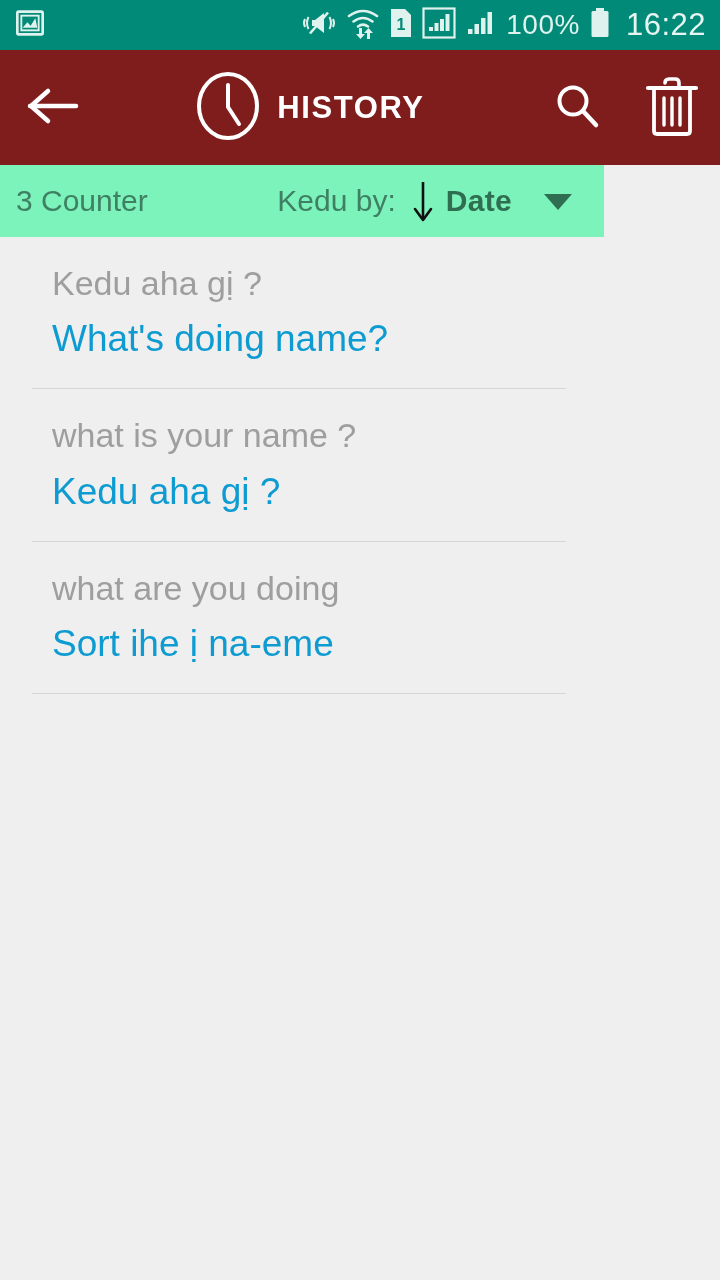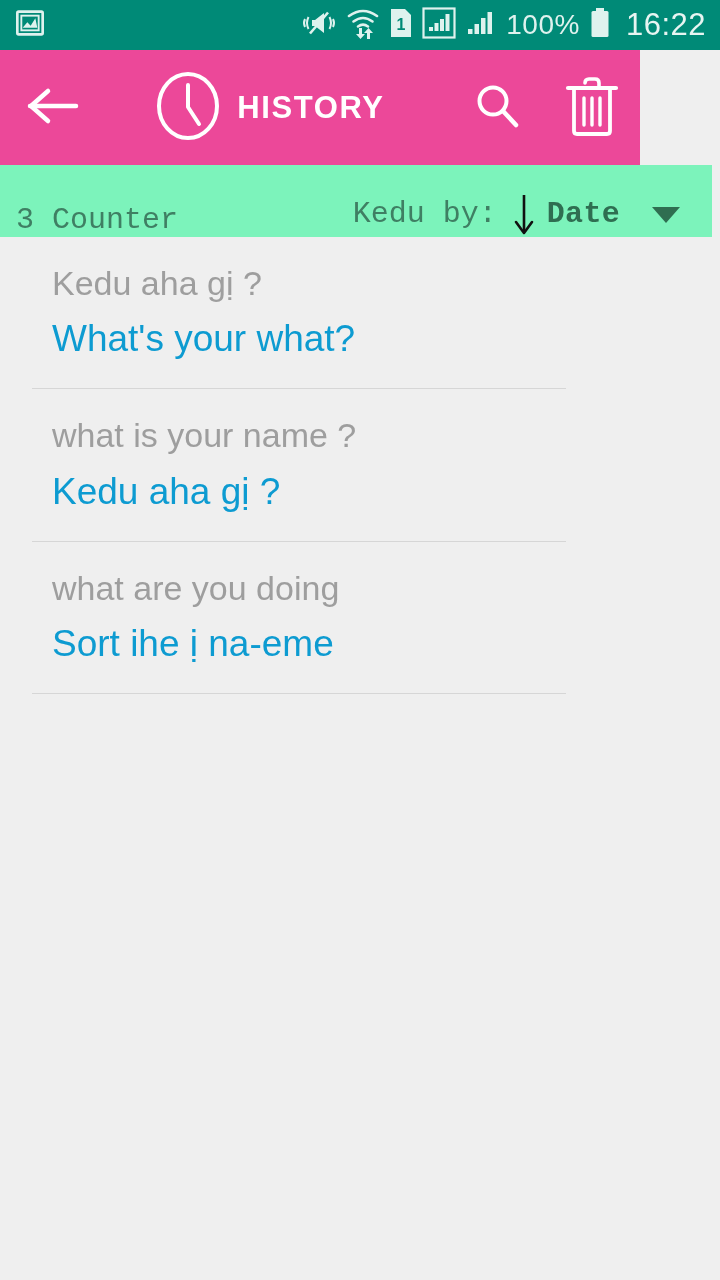--- a/index.html
+++ b/index.html
@@ -27,42 +27,42 @@
   .sb-text {
     color:#dff2ee; font-size:28px; letter-spacing:.5px;
     font-family:Liberation Sans, sans-serif;
   }
   .sb-time { color:#e7f5f2; font-size:31px; margin-left:6px; letter-spacing:.5px; }
   .ic { display:block; }
 
   
   .appbar {
     position:absolute; top:50px; left:0;
-    width:640px; height:115px;
-    background:#ec4899;
+    width:720px; height:115px;
+    background:#7f1d1d;
     display:flex; align-items:center;
   }
   .back-btn { width:104px; display:flex; align-items:center; justify-content:center; }
   .title-group {
     flex:1; display:flex; align-items:center; justify-content:center;
     gap:16px; margin-left:-14px;
   }
   .appbar-title {
     color:#ffffff; font-size:31px; font-weight:bold;
     letter-spacing:1.6px;
   }
   .search-btn { width:94px; display:flex; align-items:center; justify-content:center; }
   .delete-btn { width:96px; display:flex; align-items:center; justify-content:center; }
 
   
   .sortbar {
     position:absolute; top:165px; left:0;
-    width:712px; height:72px;
+    width:604px; height:72px;
     background:#7cf3bb;
-    display:flex; align-items:flex-end;font-family:Liberation Mono, monospace;
+    display:flex; align-items:center;
   }
   .counter-label {
     color:#3f7f63; font-size:30px; padding-left:16px;
   }
   .sort-group {
     margin-left:auto; display:flex; align-items:center;
     padding-right:0;
   }
   .sort-by-label { color:#3f7f63; font-size:30px; }
   .sort-arrow { margin:0 10px 0 14px; display:flex; align-items:center; }
@@ -224,21 +224,21 @@
           <polygon points="3,4 31,4 17,20" fill="#2f6e51"></polygon>
         </svg>
       </span>
     </div>
   </div>
 
   <div class="list">
 
     <div class="list-item">
       <div class="item-source">Kedu aha gị ?</div>
-      <div class="item-translation">What's your what?</div>
+      <div class="item-translation">What's doing name?</div>
     </div>
     <div class="divider"></div>
 
     <div class="list-item">
       <div class="item-source">what is your name ?</div>
       <div class="item-translation">Kedu aha gị ?</div>
     </div>
     <div class="divider"></div>
 
     <div class="list-item">

